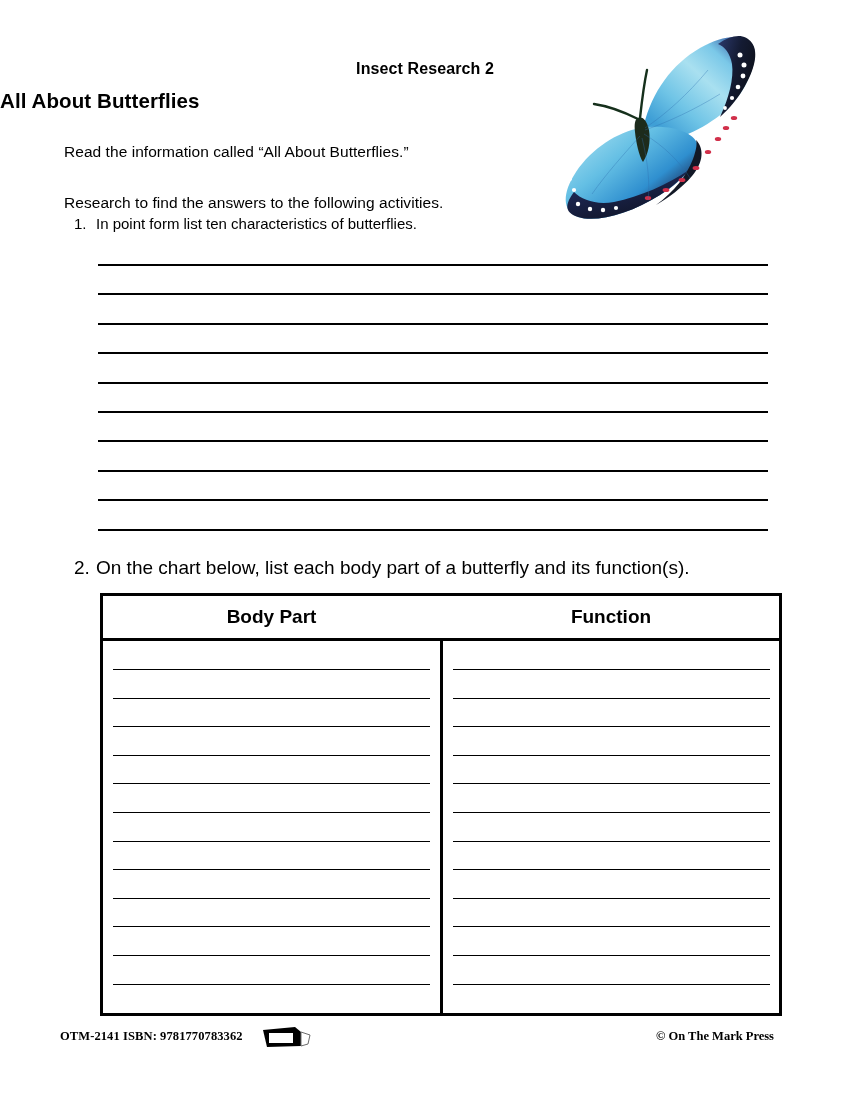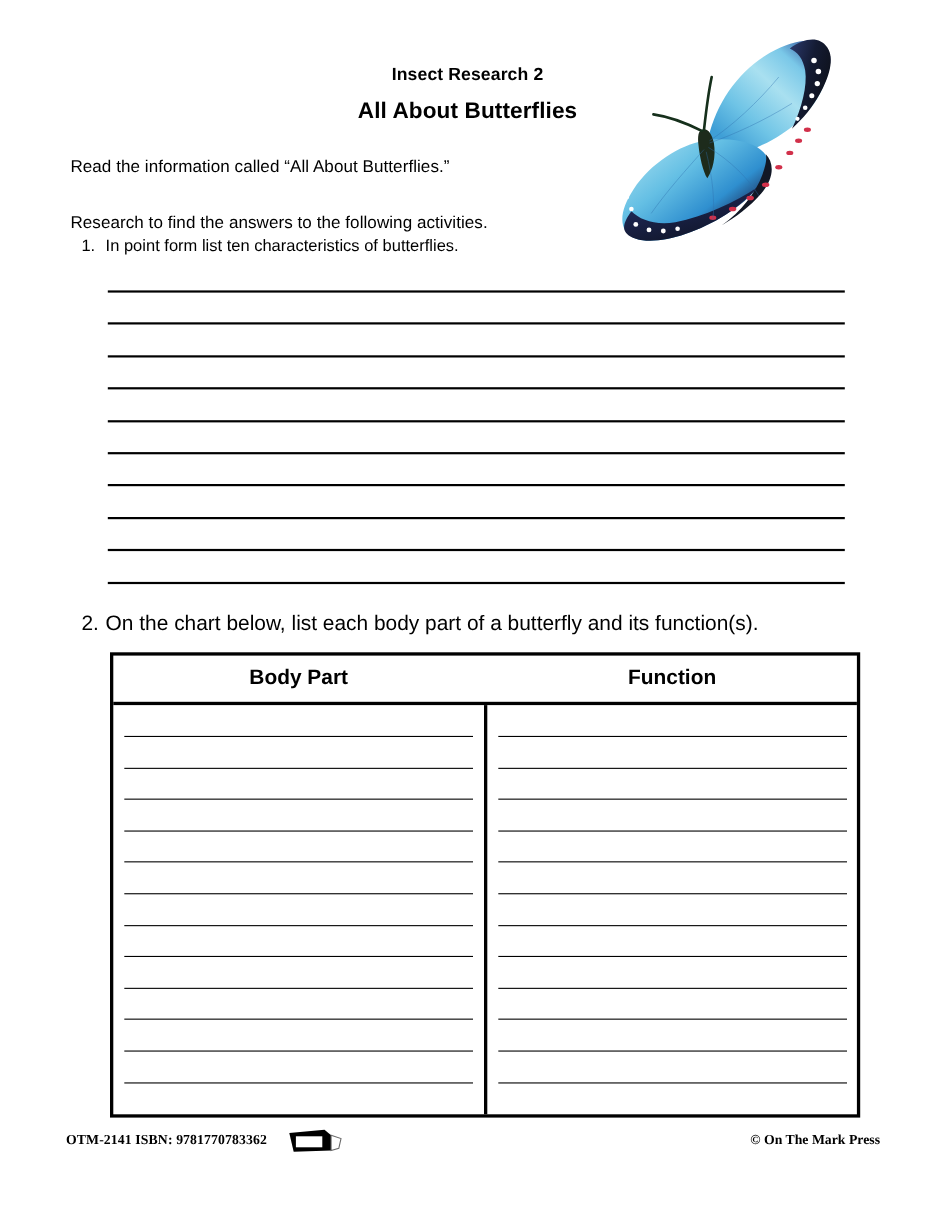--- a/index.html
+++ b/index.html
@@ -29,21 +29,20 @@
     text-align: center;
     font-size: 16px;
     font-weight: 600;
     letter-spacing: 0.1px;
   }
   .hdr-title {
     position: absolute;
     left: 0;
     top: 89px;
     width: 850px;
-    text-align: center;
     font-size: 20.5px;
     font-weight: bold;
     letter-spacing: 0.1px;
   }
 
   
   .butterfly {
     position: absolute;
     left: 548px;
     top: 22px;
@@ -163,21 +162,21 @@
     left: 0;
     top: 1029px;
     width: 850px;
     text-align: center;
     font-family: "Liberation Serif", serif;
     font-size: 14px;
     color: #6b6b6b;
   }
   .footer-right {
     position: absolute;
-    right: 50px;
+    right: 76px;
     top: 1029px;
     font-family: "Liberation Serif", serif;
     font-size: 12.5px;
     font-weight: bold;
     white-space: nowrap;
   }
 </style>
 </head>
 <body>
 

